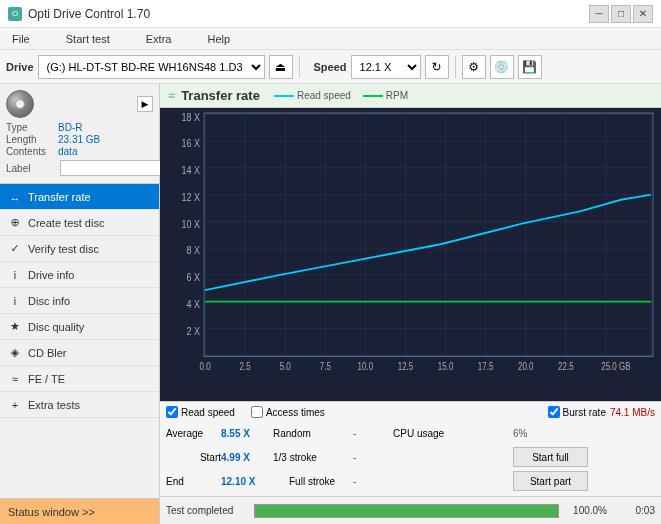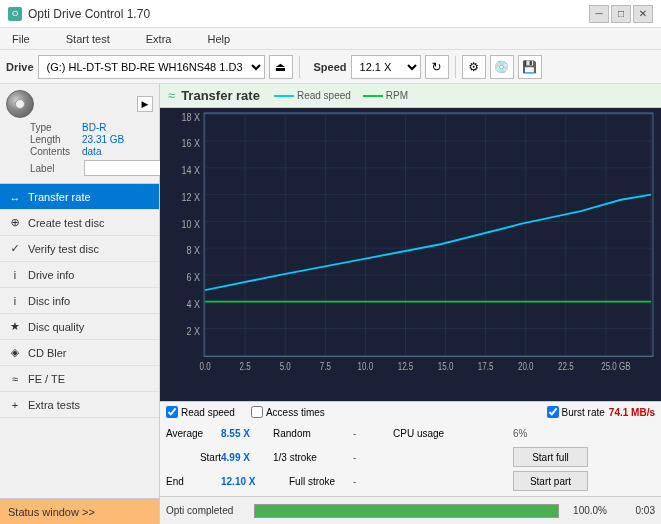--- a/index.html
+++ b/index.html
@@ -33,21 +33,21 @@
     .sidebar { width: 160px; background: #f0f0f0; border-right: 1px solid #ccc; display: flex; flex-direction: column; flex-shrink: 0; }
     
     
     .disc-panel { padding: 6px; border-bottom: 1px solid #ccc; }
     .disc-header { display: flex; align-items: center; gap: 4px; margin-bottom: 4px; }
     .disc-icon { width: 28px; height: 28px; }
     .disc-icon-inner { width: 28px; height: 28px; border-radius: 50%; background: radial-gradient(circle at 35% 35%, #ccc 0%, #888 40%, #555 100%); border: 1px solid #666; position: relative; }
     .disc-icon-inner::after { content: ''; position: absolute; top: 50%; left: 50%; transform: translate(-50%, -50%); width: 8px; height: 8px; background: #f0f0f0; border-radius: 50%; border: 1px solid #999; }
     .disc-arrow-btn { width: 16px; height: 16px; border: 1px solid #bbb; background: white; font-size: 9px; cursor: pointer; display: flex; align-items: center; justify-content: center; margin-left: auto; }
     .disc-info-row { display: flex; margin-bottom: 1px; font-size: 10px; }
-    .disc-info-label { width: 52px; color: #555; flex-shrink: 0; margin-left: 24px; }
+    .disc-info-label { width: 52px; color: #555; flex-shrink: 0; }
     .disc-info-value { color: #0066cc; }
     .disc-label-row { display: flex; align-items: center; margin-top: 2px; font-size: 10px; }
     .disc-label-input { flex: 1; height: 16px; border: 1px solid #bbb; background: white; font-size: 10px; margin: 0 2px; }
     .disc-label-btn { width: 18px; height: 18px; border: 1px solid #bbb; background: #e8e8e8; display: flex; align-items: center; justify-content: center; font-size: 10px; cursor: pointer; }
     
     
     .nav-items { flex: 1; overflow-y: auto; }
     .nav-item { height: 26px; display: flex; align-items: center; padding: 0 8px; gap: 6px; cursor: pointer; font-size: 11px; color: #333; border-bottom: 1px solid #e0e0e0; }
     .nav-item.active { background: #0078d4; color: white; }
     .nav-item-icon { width: 14px; height: 14px; display: flex; align-items: center; justify-content: center; font-size: 11px; flex-shrink: 0; }
@@ -69,21 +69,21 @@
     
     .chart-area { flex: 1; background: #22c55e; position: relative; overflow: hidden; }
     .chart-svg { width: 100%; height: 100%; }
     
     
     .stats-area { background: #f5f5f5; border-top: 1px solid #ccc; padding: 4px 6px; }
     .stats-checkboxes { display: flex; gap: 16px; margin-bottom: 4px; align-items: center; }
     .stats-checkbox { display: flex; align-items: center; gap: 3px; font-size: 10px; }
     .stats-checkbox input { margin: 0; width: 12px; height: 12px; }
     .burst-rate { display: flex; align-items: center; gap: 4px; font-size: 10px; margin-left: auto; }
-    .burst-value { color: #cc0000; font-weight: bold; }
+    .burst-value { color: #cc0000; font-weight: normal; }
     .start-btn { height: 20px; padding: 0 8px; font-size: 10px; border: 1px solid #bbb; background: #e8e8e8; cursor: pointer; white-space: nowrap; }
     
     
     .progress-area { background: #f0f0f0; border-top: 1px solid #ccc; height: 28px; display: flex; align-items: center; padding: 0 6px; gap: 8px; }
     .progress-text { font-size: 10px; color: #333; width: 80px; }
     .progress-bar-container { flex: 1; height: 14px; border: 1px solid #999; background: #e0e0e0; }
     .progress-bar-fill { height: 100%; background: #4CAF50; }
     .progress-percent { font-size: 10px; color: #333; width: 40px; text-align: right; }
     .progress-time { font-size: 10px; color: #333; width: 40px; text-align: right; }
   </style>
@@ -336,21 +336,21 @@
         <span style="font-size:10px; color:#0066cc; font-weight:bold;">12.10 X</span>
         <span style="font-size:10px;margin-left:16px;">Full stroke</span>
         <span style="font-size:10px; color:#555;">-</span>
         <span style="font-size:10px;"></span>
         <span style="font-size:10px;"></span>
         <button class="start-btn">Start part</button>
       </div>
     </div>
 
     <div class="progress-area">
-      <span class="progress-text">Opti completed</span>
+      <span class="progress-text">Test completed</span>
       <div class="progress-bar-container">
         <div class="progress-bar-fill" style="width:100%;"></div>
       </div>
       <span class="progress-percent">100.0%</span>
       <span class="progress-time">0:03</span>
     </div>
 
   </div>
 </div>
 

